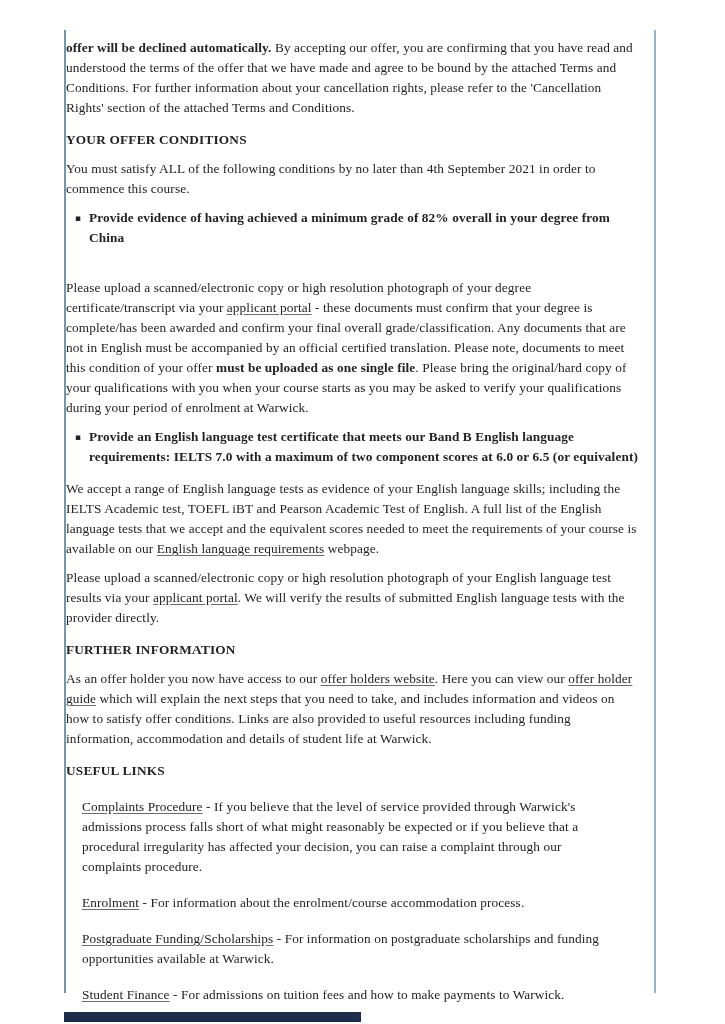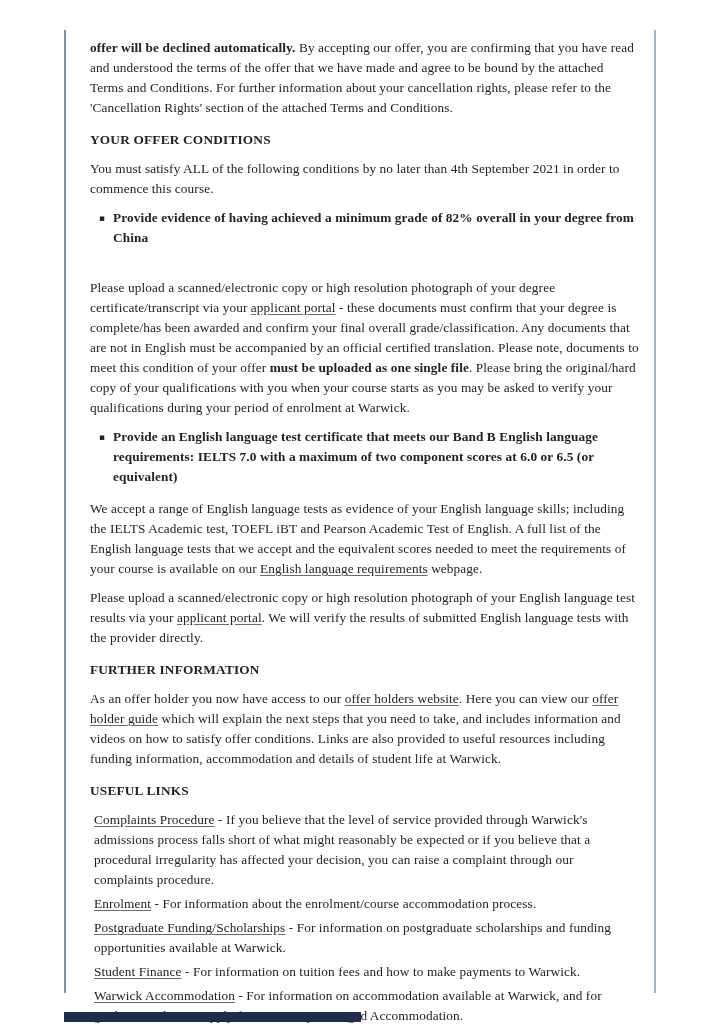--- a/index.html
+++ b/index.html
@@ -9,21 +9,21 @@
     overflow: hidden;
     font-family: "Liberation Serif", "DejaVu Serif", serif;
   }
   .doc {
     position: absolute;
     left: 64px; top: 30px;
     width: 592px; height: 963px;
     box-sizing: border-box;
     border-left: 2px solid #7796aa;
     border-right: 2px solid #9ab7c7;
-    padding: 8px 14px 0 24px;
+    padding: 8px 14px 0 0;
     background: #ffffff;
   }
   .content {
     font-size: 13.3px;
     line-height: 20px;
     color: #232323;
     letter-spacing: 0.1px;
   }
   .para { margin: 0 0 9px 0; }
   .heading {
@@ -37,21 +37,21 @@
     font-weight: bold;
   }
   .bullet .marker {
     flex: 0 0 14px;
     width: 14px;
     font-size: 9px;
     line-height: 20px;
     font-family: "DejaVu Sans", sans-serif;
   }
   .bullet.gap-after { margin-bottom: 30px; }
-  .linkline { margin: 4px; }
+  .linkline { margin: 16px; }
   .b { font-weight: bold; }
   a.lnk {
     color: inherit;
     text-decoration: underline;
     text-decoration-color: #6b6b6b;
     text-underline-offset: 2px;
     cursor: pointer;
   }
   .bottom-bar {
     position: absolute;
@@ -77,18 +77,18 @@
         <span><span class="b">Provide an English language test certificate that meets our Band B English language requirements: IELTS 7.0 with a maximum of two component scores at 6.0 or 6.5 (or equivalent)</span></span>
       </div>
       <div class="para"><span>We accept a range of English language tests as evidence of your English language skills; including the IELTS Academic test, TOEFL iBT and Pearson Academic Test of English. A full list of the English language tests that we accept and the equivalent scores needed to meet the requirements of your course is available on our </span><a class="lnk" href="#">English language requirements</a><span> webpage.</span></div>
       <div class="para"><span>Please upload a scanned/electronic copy or high resolution photograph of your English language test results via your </span><a class="lnk" href="#">applicant portal</a><span>. We will verify the results of submitted English language tests with the provider directly.</span></div>
       <div class="heading">FURTHER INFORMATION</div>
       <div class="para"><span>As an offer holder you now have access to our </span><a class="lnk" href="#">offer holders website</a><span>. Here you can view our </span><a class="lnk" href="#">offer holder guide</a><span> which will explain the next steps that you need to take, and includes information and videos on how to satisfy offer conditions. Links are also provided to useful resources including funding information, accommodation and details of student life at Warwick.</span></div>
       <div class="heading">USEFUL LINKS</div>
       <div class="linkline"><a class="lnk" href="#">Complaints Procedure</a><span> - If you believe that the level of service provided through Warwick's admissions process falls short of what might reasonably be expected or if you believe that a procedural irregularity has affected your decision, you can raise a complaint through our complaints procedure.</span></div>
       <div class="linkline"><a class="lnk" href="#">Enrolment</a><span> - For information about the enrolment/course accommodation process.</span></div>
       <div class="linkline"><a class="lnk" href="#">Postgraduate Funding/Scholarships</a><span> - For information on postgraduate scholarships and funding opportunities available at Warwick.</span></div>
-      <div class="linkline"><a class="lnk" href="#">Student Finance</a><span> - For information on tuition fees and how to make payments to Warwick.</span></div>
+      <div class="linkline"><a class="lnk" href="#">Student Finance</a><span> - For admissions on tuition fees and how to make payments to Warwick.</span></div>
       <div class="linkline"><a class="lnk" href="#">Warwick Accommodation</a><span> - For information on accommodation available at Warwick, and for guidance on how to apply for University Managed Accommodation.</span></div>
     </div>
 </div>
 
 <div class="bottom-bar" style="background: rgb(31, 45, 77);"></div>
 
 </body></html>

